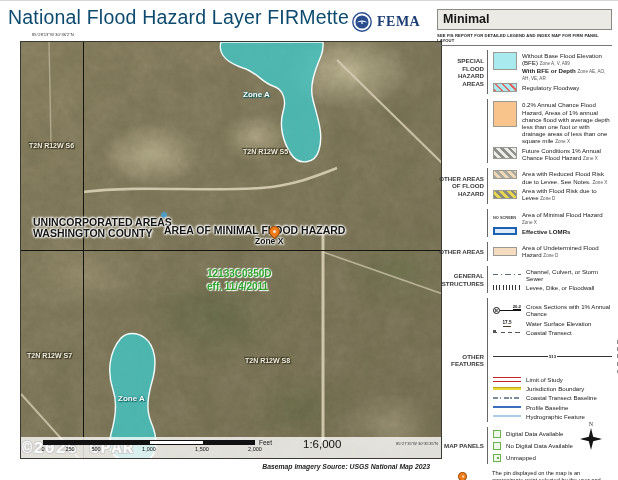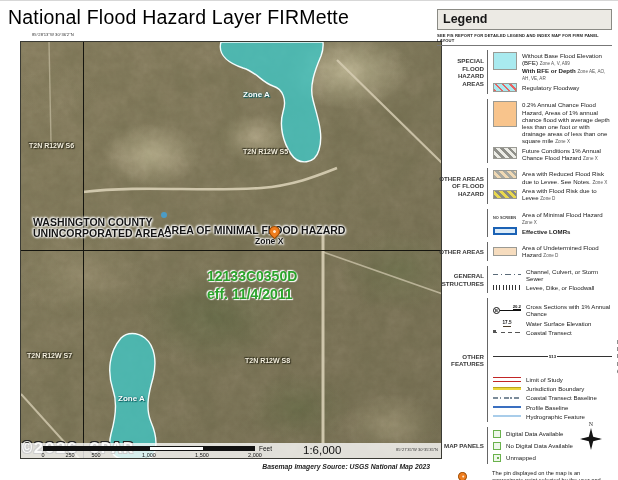--- a/index.html
+++ b/index.html
@@ -1,21 +1,21 @@
 <!DOCTYPE html>
 <html><head>
 <meta charset="utf-8">
 <style>
   * { margin:0; padding:0; box-sizing:border-box; }
   html,body { width:618px; height:480px; background:#fff; overflow:hidden;
               font-family:"Liberation Sans", sans-serif; color:#111; }
   .page { position:relative; width:618px; height:480px; border-top:1px solid #d7d7d7; }
 
   
-  .title { position:absolute; left:8px; top:5px; font-size:19.5px; letter-spacing:.2px; color:#000000; }
+  .title { position:absolute; left:8px; top:5px; font-size:19.5px; letter-spacing:.2px; color:#0c4a6e; }
   .fema { position:absolute; left:352px; top:11px; display:flex; align-items:center; gap:5px; }
   .fema-word { font-family:"Liberation Serif", serif; font-weight:bold; font-size:14px; color:#1d3e75; letter-spacing:.5px; }
   .coord-tl { position:absolute; left:32px; top:31px; font-size:4.2px; color:#333; }
 
   
   .map { position:absolute; left:20px; top:40px; width:422px; height:418px; overflow:hidden;
          border:1px solid #3a3a34;
          background:
           radial-gradient(90px 55px at 78% 7%,  rgba(216,205,175,.9), rgba(216,205,175,0) 70%),
           radial-gradient(70px 45px at 31% 27%, rgba(212,200,170,.85), transparent 70%),
@@ -35,29 +35,29 @@
   .mlabel { position:absolute; white-space:nowrap; }
   .sec-label { font-size:7px; font-weight:bold; color:#f3eedd;
                text-shadow:0 0 2px #33301f, 1px 1px 1px #33301f, -1px -1px 1px #33301f; }
   .zone-label { font-size:8px; font-weight:bold; color:#fdfdfd;
                 text-shadow:0 0 2px #0d5f62, 1px 1px 1px #0d5f62; }
   .halo { color:#141414; font-weight:bold;
           text-shadow:0 0 2px #fff,0 0 3px #fff,1px 1px 2px #fff,-1px -1px 2px #fff; }
   .community { font-size:10.5px; line-height:1.08; }
   .minimal { font-size:10.5px; }
   .zonex { font-size:8.5px; }
-  .firm { font-size:14px; font-weight:bold; color:#2ba32b; line-height:1.25;
+  .firm { font-size:10px; font-weight:bold; color:#2ba32b; line-height:1.25;
           text-shadow:0 0 2px #fff,1px 1px 1px #fff,-1px -1px 1px #fff; }
   .watermark { font-size:17px; font-weight:bold; color:rgba(248,248,242,.92); letter-spacing:1px;
                text-shadow:0 0 1px #222,1px 1px 0 #222,-1px -1px 0 #222,1px -1px 0 #222,-1px 1px 0 #222; }
   .map-pin { position:absolute; width:11px; height:11px; background:#ef7d1e; border:1px solid #9c4a00;
              border-radius:50% 50% 50% 0; transform:rotate(-45deg); }
   .map-pin::after { content:""; position:absolute; inset:3px; background:#ffe9cf; border-radius:50%; }
 
-  .band { position:absolute; left:0; bottom:0; width:100%; height:15px; background:rgba(255,255,255,.78); }
+  .band { position:absolute; left:0; bottom:0; width:100%; height:21px; background:rgba(255,255,255,.78); }
   .sbar { position:absolute; left:22px; top:3px; width:212px; height:4.5px; border:1px solid #111;
           background:linear-gradient(90deg,#111 0 106px,#fff 106px 159px,#111 159px 212px); }
   .tick { position:absolute; top:8.5px; font-size:5.5px; transform:translateX(-50%); color:#111; }
   .feet { position:absolute; left:238px; top:2px; font-size:6.5px; color:#111; }
   .ratio { position:absolute; left:282px; top:1px; font-size:11.5px; color:#111; }
   .coord-br { position:absolute; right:3px; top:4px; font-size:4px; color:#333; }
   .attrib { position:absolute; left:8px; top:462px; width:422px; text-align:right;
             font-size:6.8px; font-weight:bold; font-style:italic; color:#222; }
 
   
@@ -119,20 +119,29 @@
   .lg-pin::after { content:""; position:absolute; inset:2.5px; background:#ffe9cf; border-radius:50%; }
   .pin-note { flex:1; padding-left:5px; font-size:5.7px; line-height:1.25; color:#1a1a1a; }
 </style>
 </head>
 <body>
 
 <div class="page">
 
   <div class="title">National Flood Hazard Layer FIRMette</div>
 
+  <div class="fema">
+    <svg width="20" height="20" viewBox="0 0 20 20">
+      <circle cx="10" cy="10" r="9.2" fill="#ffffff" stroke="#2a4d8f" stroke-width="1.4"></circle>
+      <circle cx="10" cy="10" r="6.6" fill="#2a4d8f"></circle>
+      <path d="M4.5 10.5 Q10 6.5 15.5 10.5 Q10 9 4.5 10.5 Z" fill="#fff"></path>
+      <path d="M10 8.5 L11 12 L10 11.4 L9 12 Z" fill="#fff"></path>
+    </svg>
+    <span class="fema-word">FEMA</span>
+  </div>
 
   <div class="coord-tl">85°28'13"W 30°36'2"N</div>
 
   <div class="map">
 
     <svg class="tex" width="422" height="418">
       <defs>
         <filter id="nz1" x="0" y="0" width="100%" height="100%">
           <feTurbulence type="fractalNoise" baseFrequency="0.14" numOctaves="3" seed="11" stitchTiles="stitch"></feTurbulence>
           <feColorMatrix type="matrix" values="0 0 0 0 0.34  0 0 0 0 0.32  0 0 0 0 0.21  0 0 0 0.85 0"></feColorMatrix>
@@ -170,22 +179,22 @@
 
     <div class="mlabel sec-label" style="left:8px; top:100px;">T2N R12W S6</div>
     <div class="mlabel sec-label" style="left:222px; top:106px;">T2N R12W S5</div>
     <div class="mlabel sec-label" style="left:6px; top:310px;">T2N R12W S7</div>
     <div class="mlabel sec-label" style="left:224px; top:315px;">T2N R12W S8</div>
 
     <div class="mlabel zone-label" style="left:222px; top:48px;">Zone A</div>
     <div class="mlabel zone-label" style="left:97px; top:352px;">Zone A</div>
 
     <div class="mlabel halo community" style="left:12px; top:175px;">
+      <div>UNINCORPORATED AREAS</div>
       <div>WASHINGTON COUNTY</div>
-      <div>UNINCORPORATED AREAS</div>
     </div>
 
     <div class="mlabel halo minimal" style="left:143px; top:182px;">AREA OF MINIMAL FLOOD HAZARD</div>
     <div class="mlabel halo zonex" style="left:234px; top:194px;">Zone X</div>
     <div class="map-pin" style="left:248px; top:184px;"></div>
 
     <div class="mlabel firm" style="left:186px; top:226px;">
       <div>12133C0350D</div>
       <div>eff. 11/4/2011</div>
     </div>
@@ -202,21 +211,21 @@
       <span class="tick" style="left:234px;">2,000</span>
       <span class="feet">Feet</span>
       <span class="ratio">1:6,000</span>
       <span class="coord-br">85°27'35"W 30°35'35"N</span>
     </div>
   </div>
 
   <div class="attrib">Basemap Imagery Source: USGS National Map 2023</div>
 
   <div class="legend">
-    <div class="lg-head">Legend</div>
+    <div class="lg-head">Minimal</div>
     <div class="lg-sub">SEE FIS REPORT FOR DETAILED LEGEND AND INDEX MAP FOR FIRM PANEL LAYOUT</div>
     <div class="lg-rule"></div>
 
     <div class="lsec">
       <div class="lsec-label">SPECIAL FLOOD HAZARD AREAS</div>
       <div class="lsec-body">
         <div class="lrow top">
           <span class="sw cyan"></span>
           <span class="ltext">
             <span>Without Base Flood Elevation (BFE)</span>

